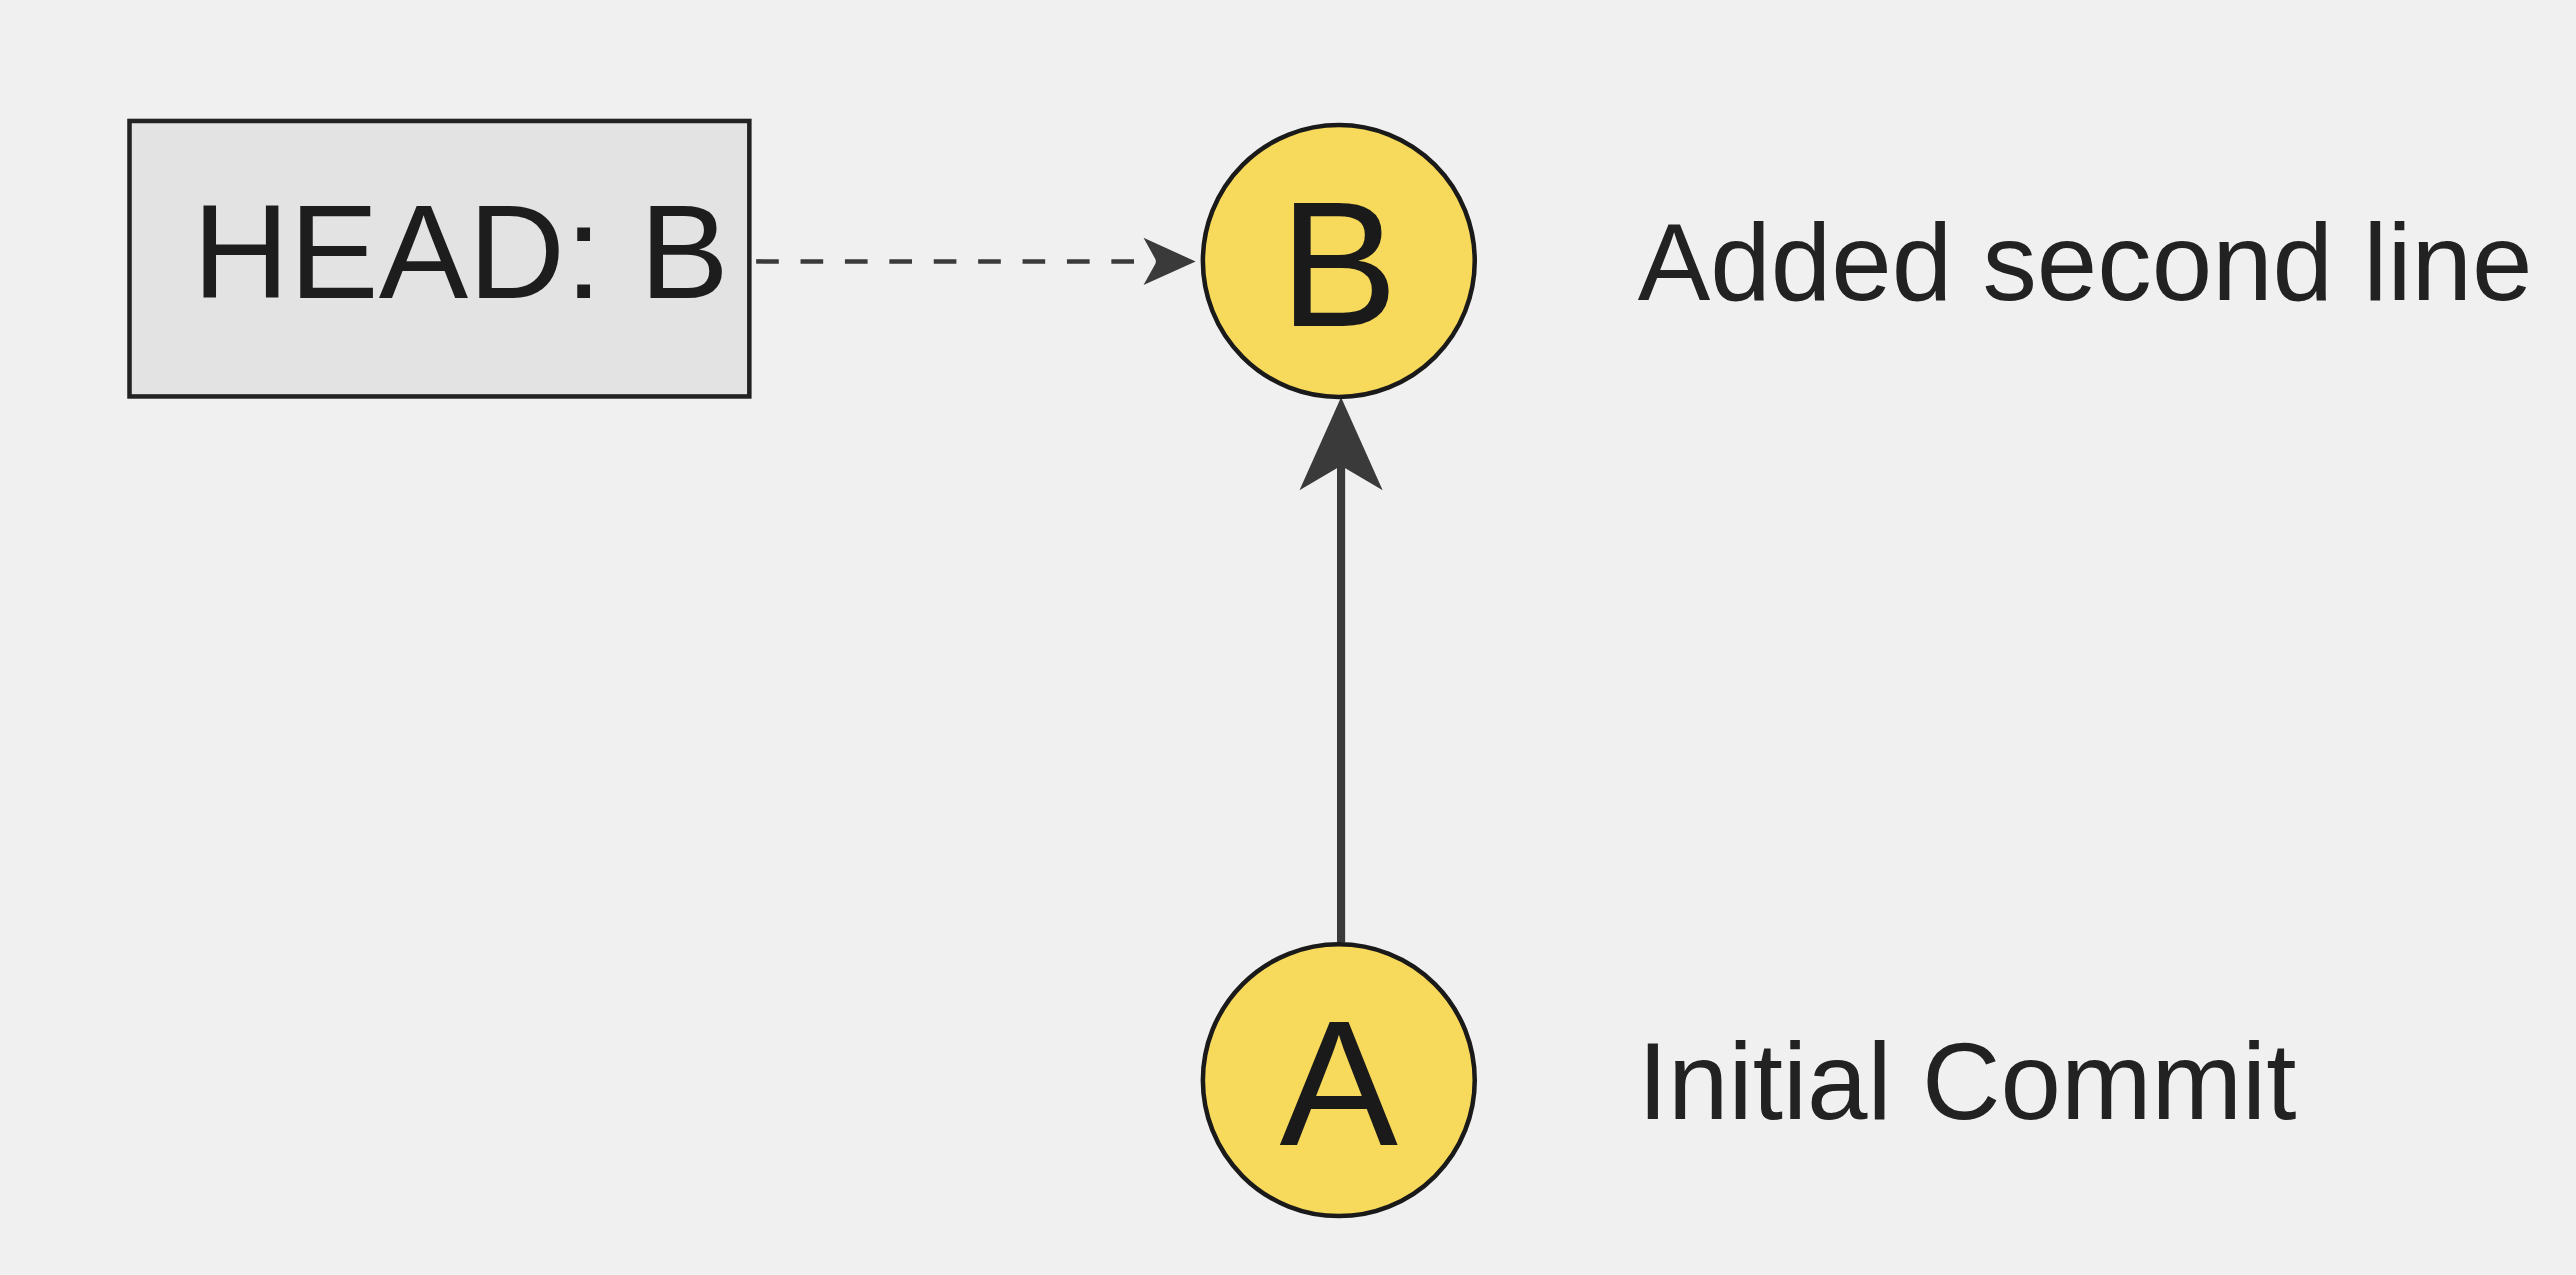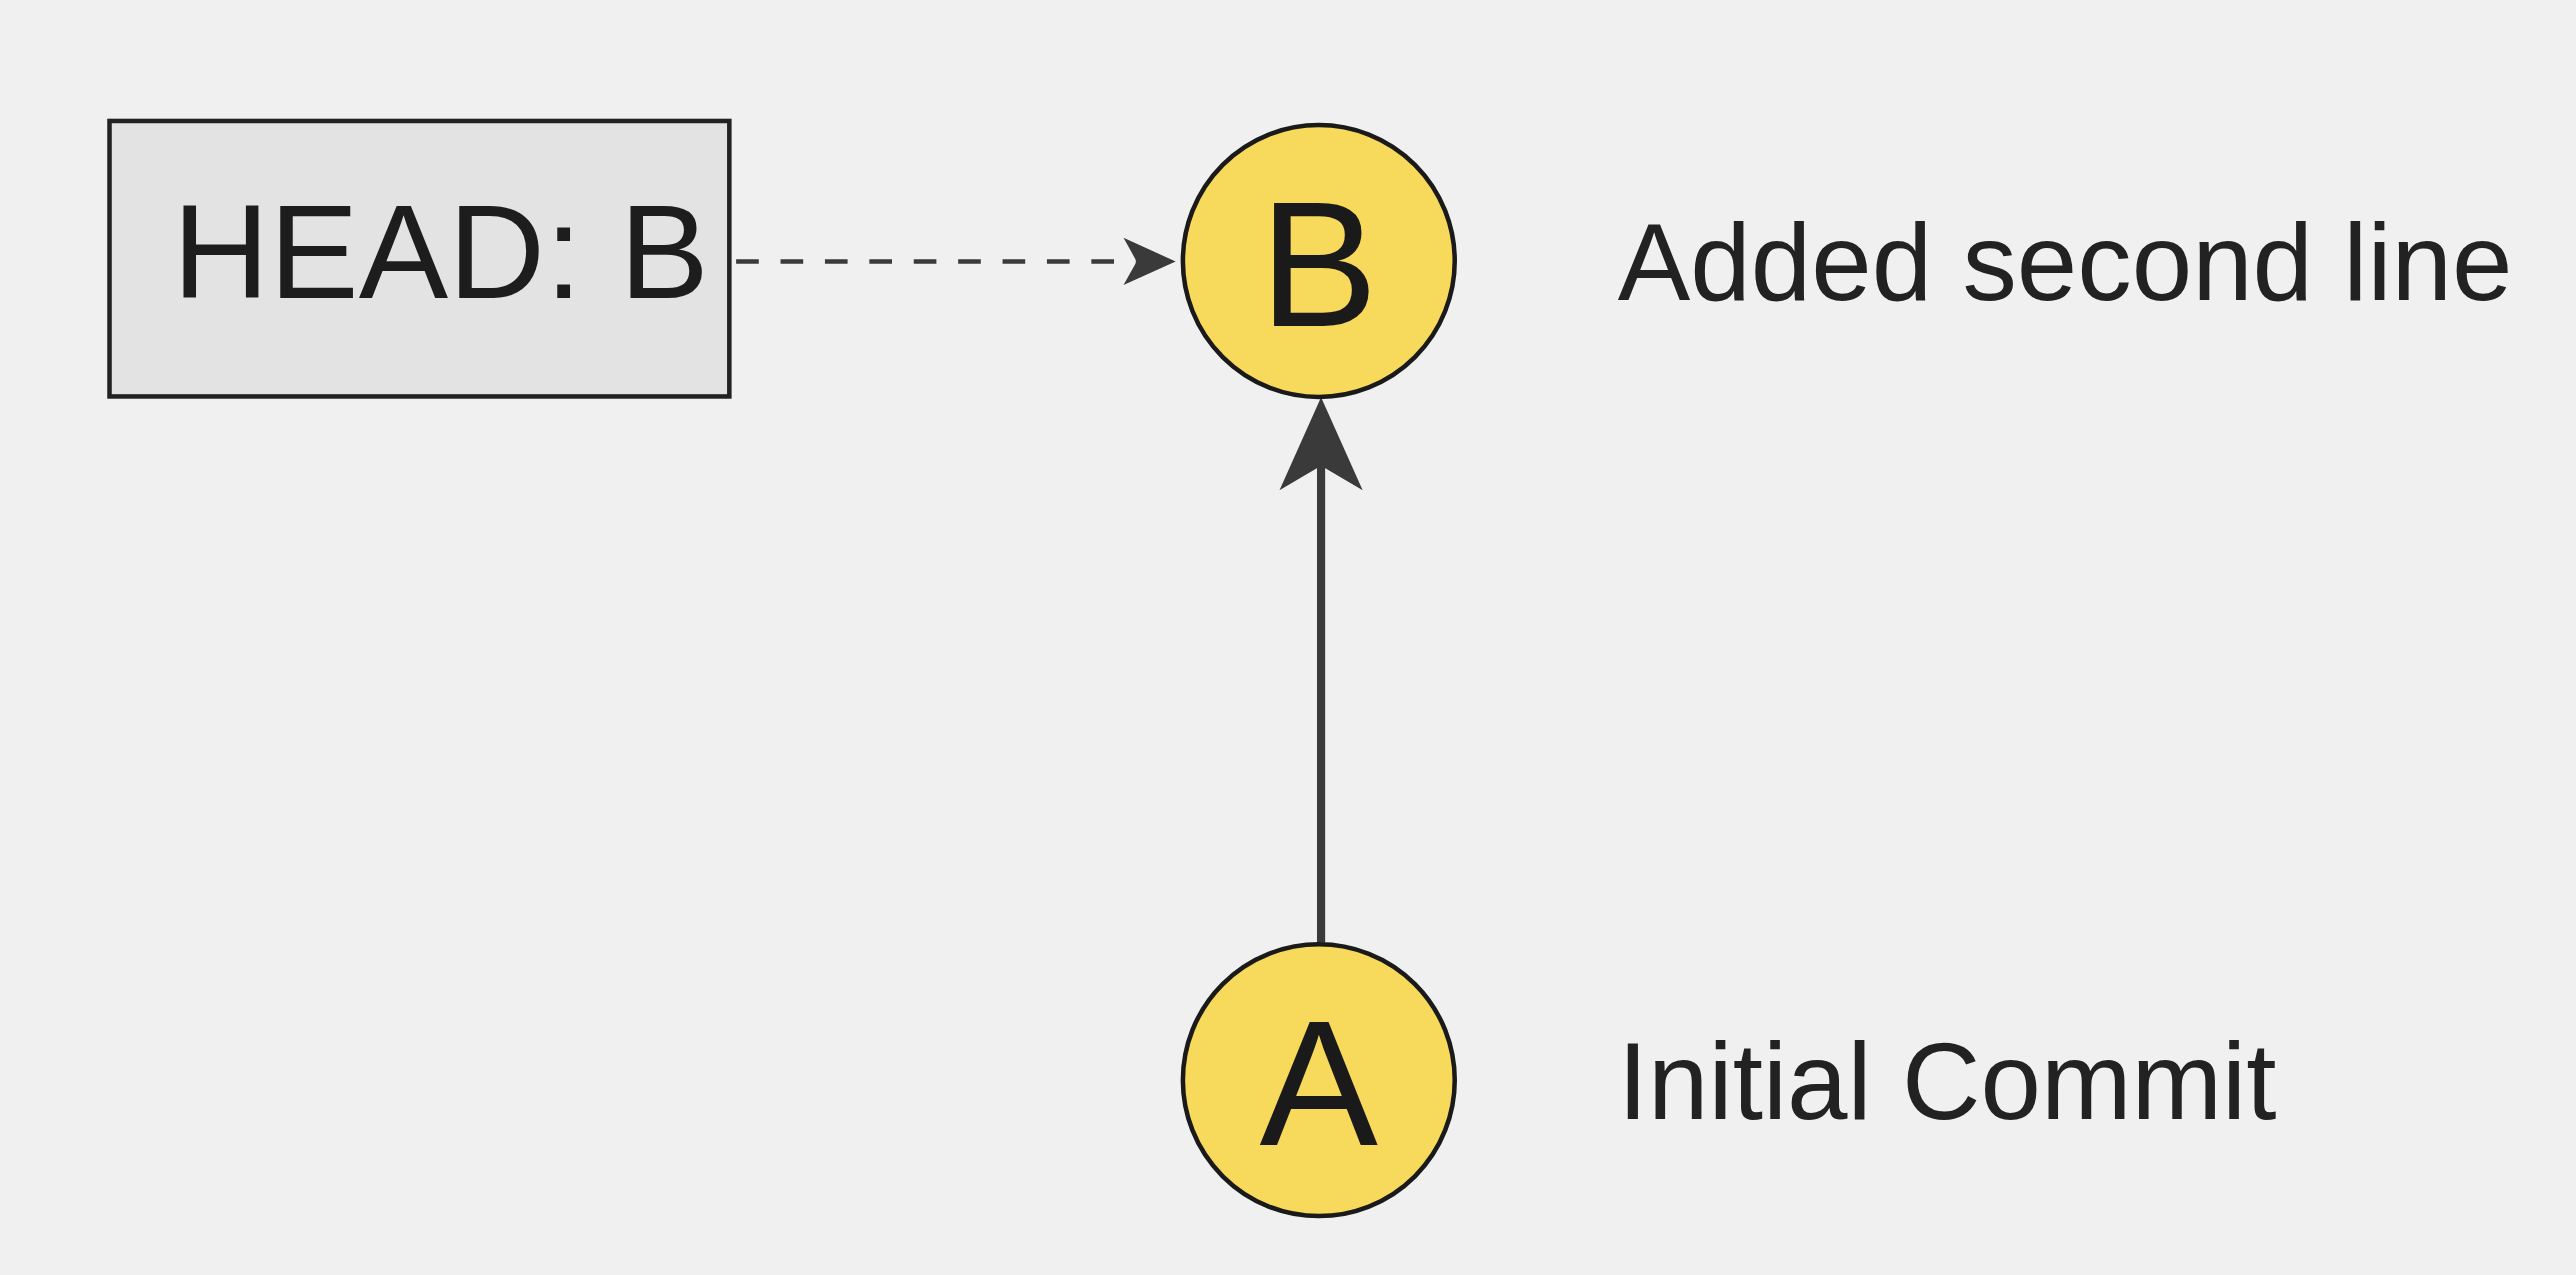--- a/index.html
+++ b/index.html
@@ -12,20 +12,21 @@
     height: 1275px;
     background: #f0f0f0;
     font-family: "Liberation Sans", sans-serif;
     overflow: hidden;
   }
   #canvas {
     position: relative;
     width: 2120px;
     height: 1275px;
     background: #f0f0f0;
+    margin-left: 20px;
   }
   #diagram-svg {
     position: absolute;
     left: 0;
     top: 0;
     width: 2576px;
     height: 1275px;
     display: block;
   }
   .head-ref-text {

